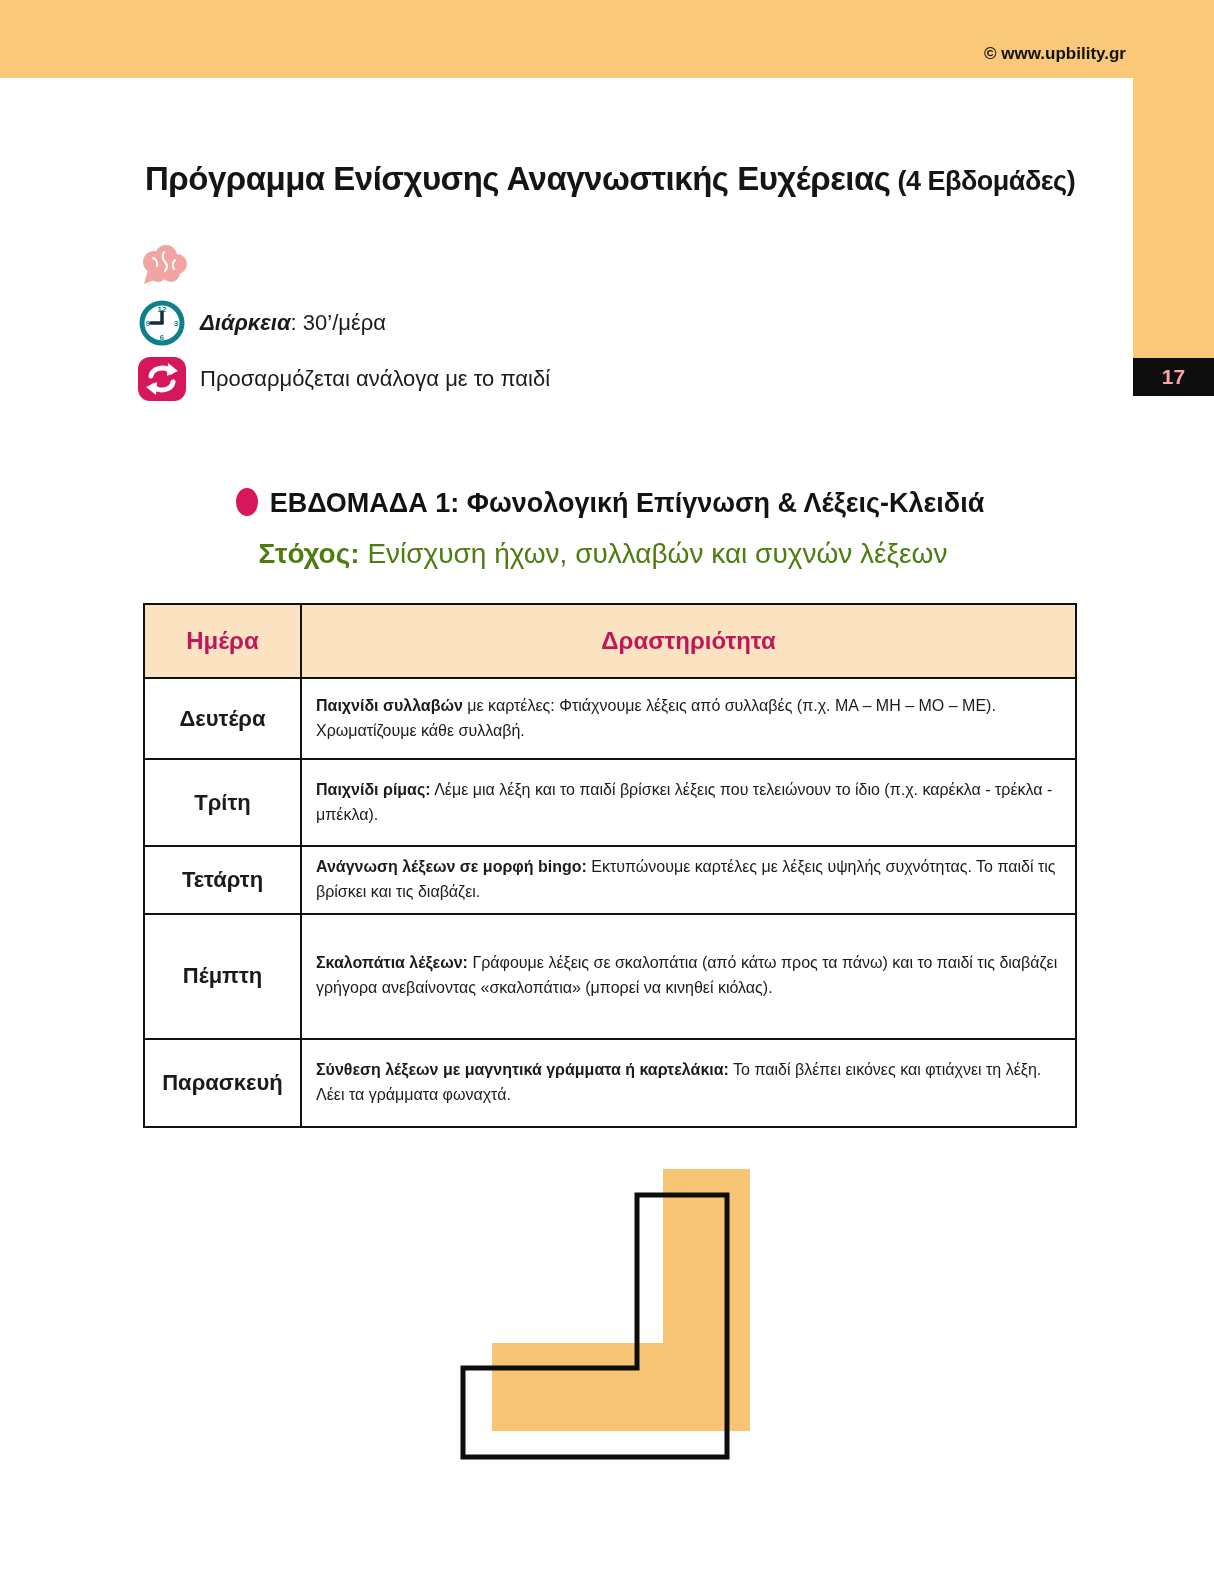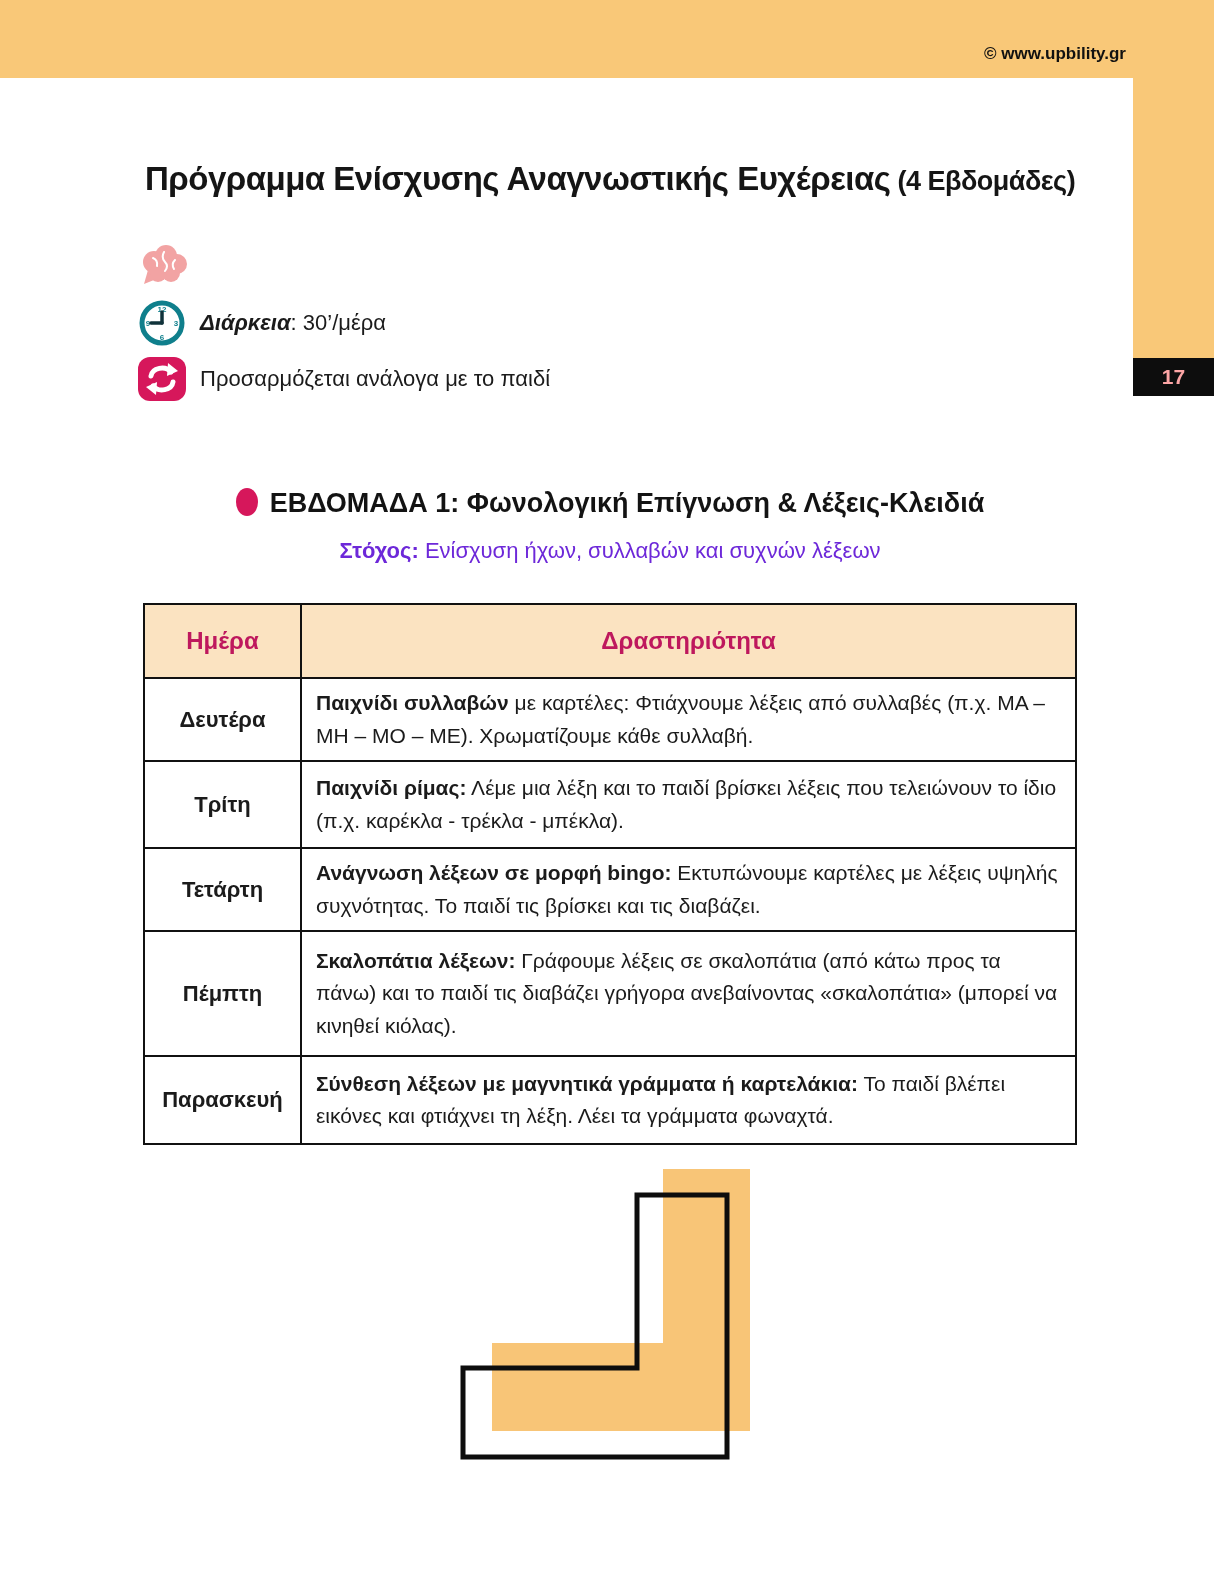--- a/index.html
+++ b/index.html
@@ -51,22 +51,22 @@
   .week-heading {
     position: absolute; left: 143px; top: 488px; width: 934px;
     text-align: center; font-size: 27px; font-weight: bold; color: #131313;
   }
   .week-heading .bullet {
     display: inline-block; width: 22px; height: 28px;
     border-radius: 50%; background: #d6175b;
     vertical-align: -4px; margin-right: 12px;
   }
   .week-subtitle {
-    position: absolute; left: 143px; top: 538px; width: 934px;
-    text-align: center; font-size: 22px; color: #6d28d9;
+    position: absolute; left: 136px; top: 538px; width: 934px;
+    text-align: center; font-size: 28px; color: #4d7c0f;
   }
   .week-subtitle .lead { font-weight: bold; }
   table.schedule {
     position: absolute; left: 143px; top: 603px;
     width: 934px; border-collapse: collapse;
     table-layout: fixed;
   }
   table.schedule th, table.schedule td {
     border: 2.5px solid #111;
   }
@@ -75,21 +75,21 @@
     font-size: 24px; font-weight: bold; text-align: center;
     height: 74px; color: #be185d;
   }
   col.day-col { width: 157px; }
   td.day-cell {
     text-align: center; vertical-align: middle;
     font-size: 22px; font-weight: bold; color: #1b1b1b; margin-left: 8px;
   }
   td.activity-cell {
     vertical-align: middle;
-    font-size: 21px; line-height: 1.55;
+    font-size: 16px; line-height: 1.55;
     padding: 8px 14px 8px 14px; color: #1b1b1b;
   }
   td.activity-cell .lead { font-weight: bold; }
   .decoration {
     position: absolute; left: 440px; top: 1150px;
   }
 </style>
 </head>
 <body>
 

